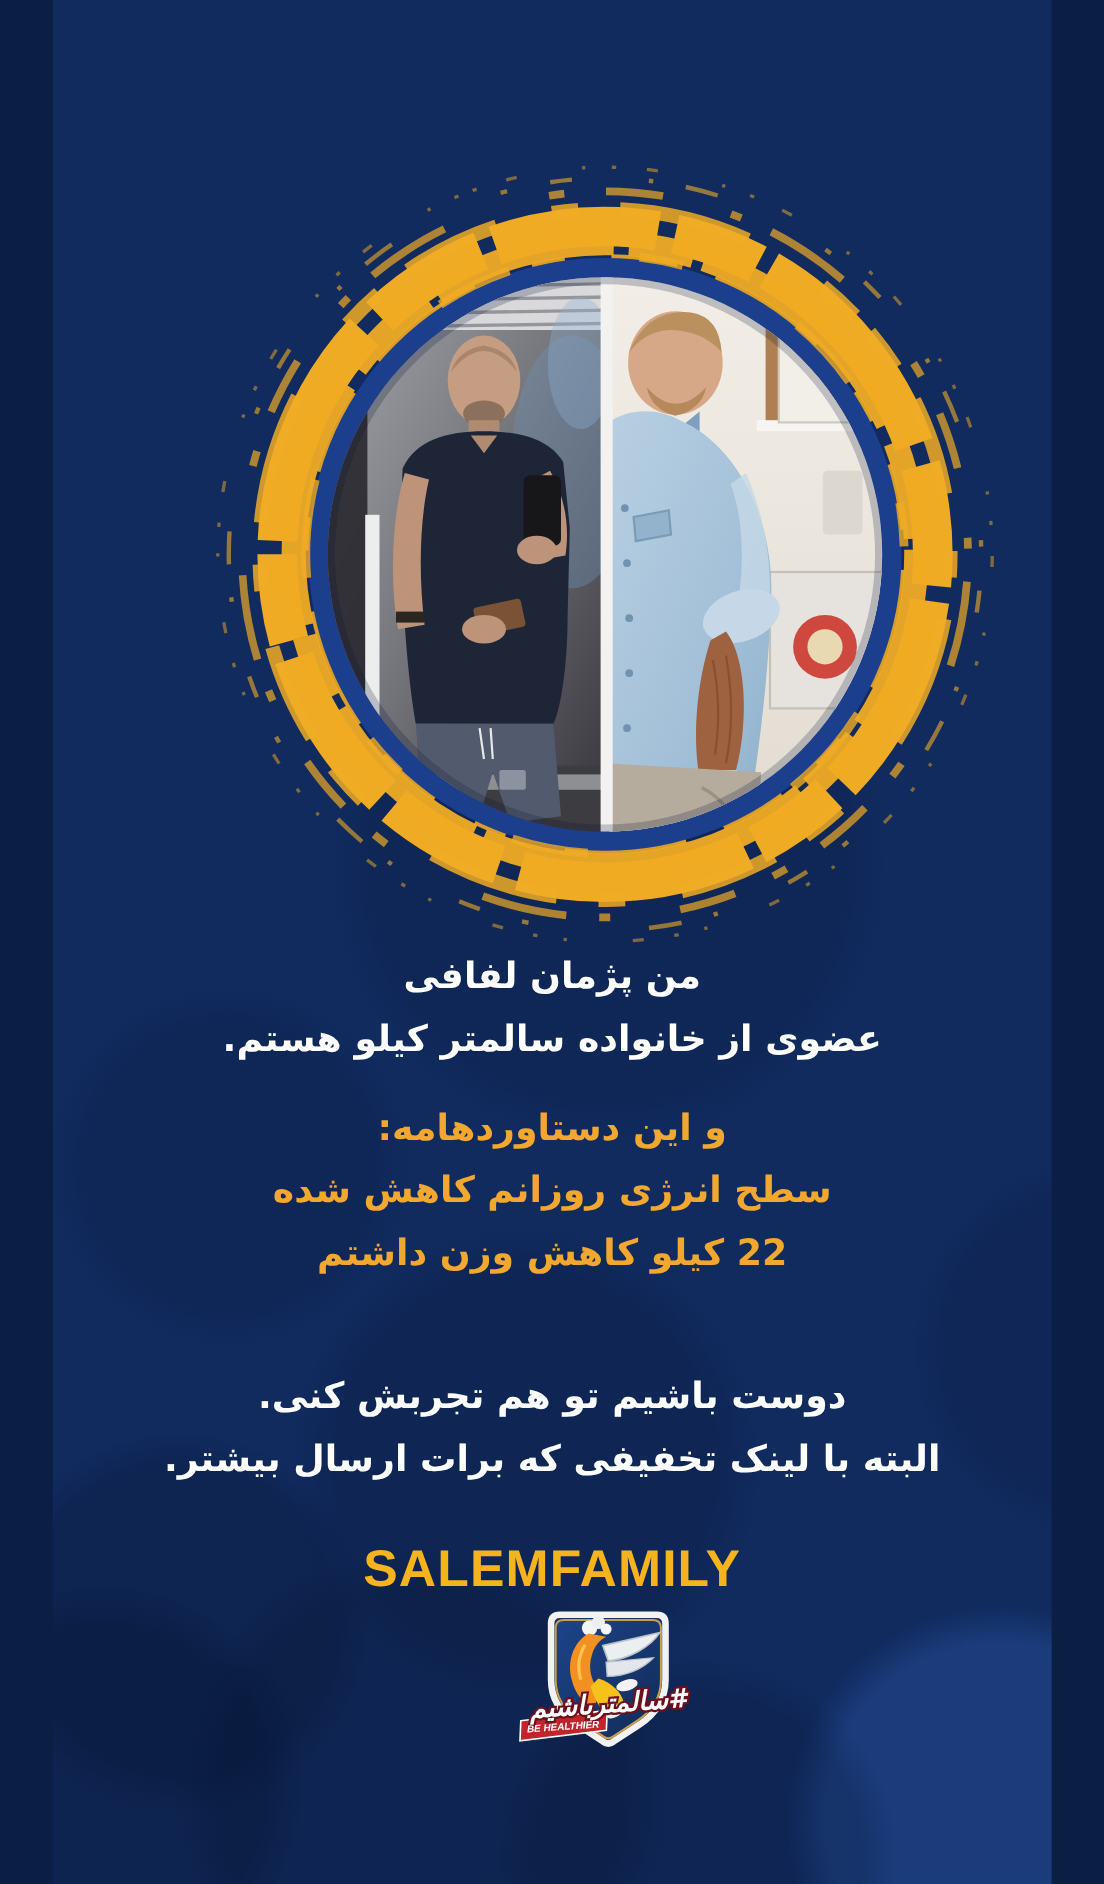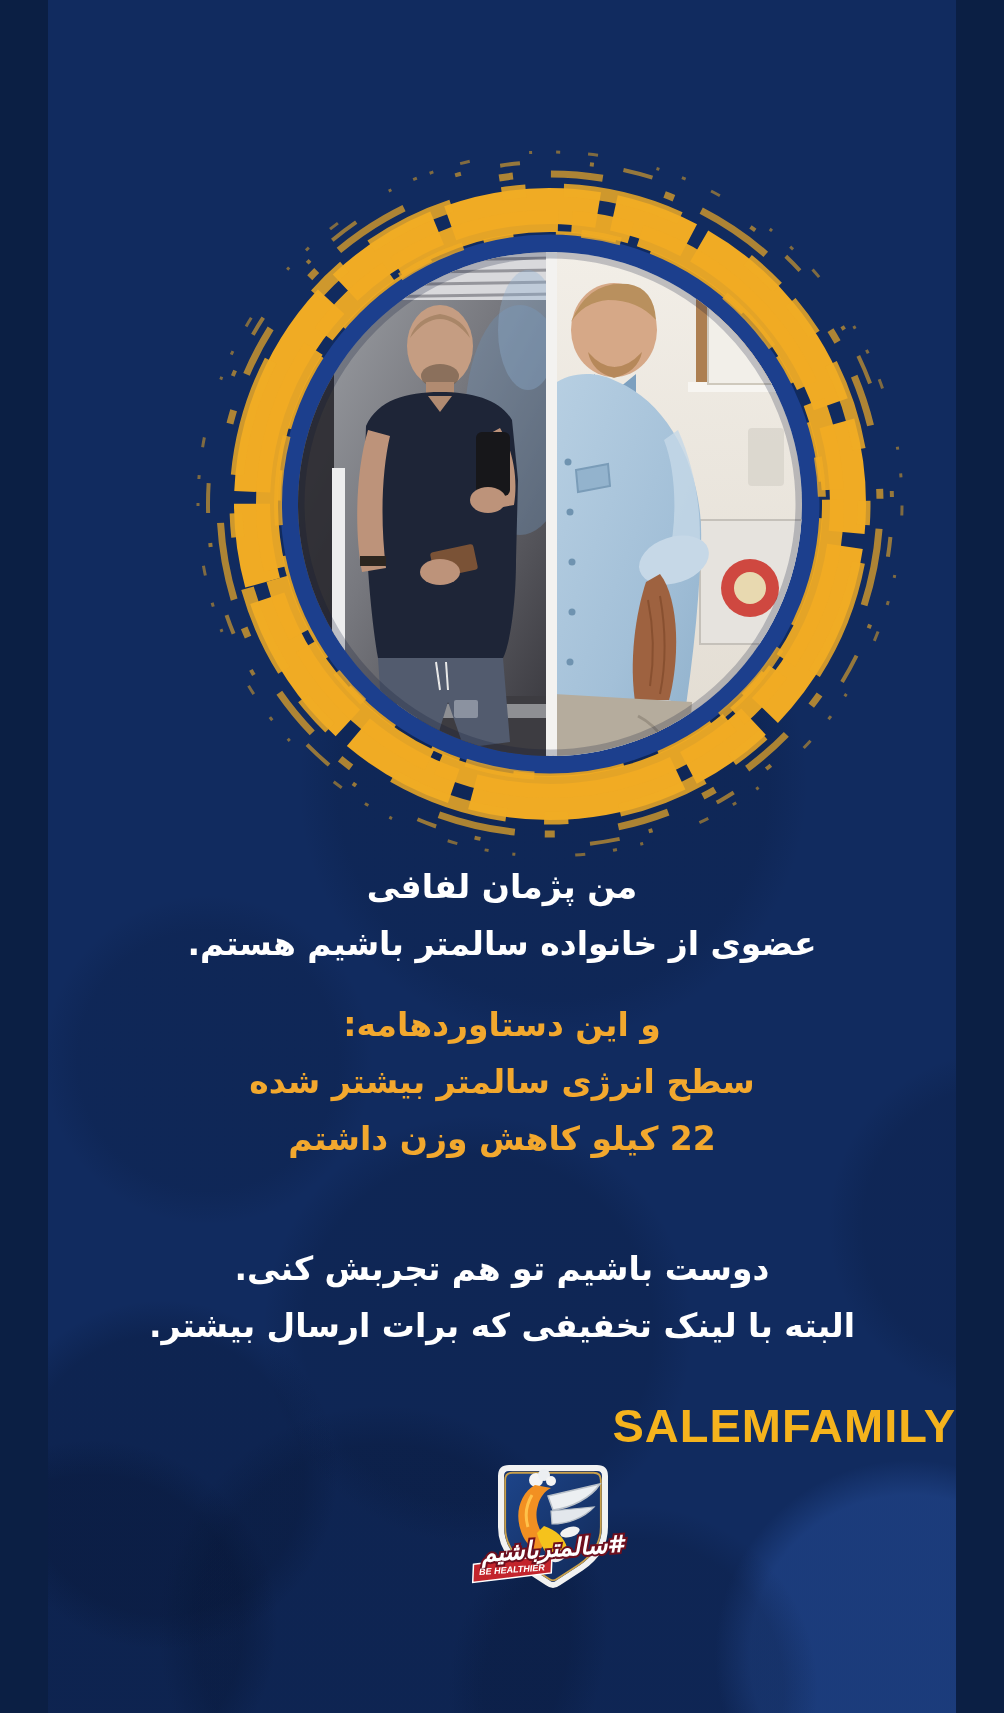--- a/index.html
+++ b/index.html
@@ -24,21 +24,21 @@
   .hero{position:absolute;top:0;left:0;}
   .story-text{
     position:absolute;left:0;width:100%;
     text-align:center;direction:rtl;
     font-weight:700;
   }
   .line{font-size:33px;line-height:57px;color:#ffffff;}
   .line.yellow{color:#f2a82e;}
   .promo{
     position:absolute;top:1398px;left:0;width:100%;
-    text-align:right;
+    text-align:center;
     font-family:"Liberation Sans",sans-serif;
     font-weight:700;font-size:47px;letter-spacing:1px;
     color:#f5b31d;
   }
   .logo-wrap{position:absolute;top:1455px;left:392px;width:220px;height:185px;}
 </style>
 </head>
 <body>
 
 <div class="canvas">
@@ -142,26 +142,26 @@
       <path d="M590,716 Q606,724 618,742" stroke="#9a9183" stroke-width="3" fill="none"></path>
 
       <rect x="498" y="252" width="11" height="506" fill="#f3f2f0"></rect>
 
       <circle cx="502" cy="504" r="250" fill="none" stroke="#0a1430" stroke-width="9" opacity="0.22"></circle>
     </g>
   </svg>
 
   <div class="story-text" style="top:858px">
     <div class="line">من پژمان لفافی</div>
-    <div class="line">عضوی از خانواده سالمتر باشیم هستم.</div>
+    <div class="line">عضوی از خانواده سالمتر کیلو هستم.</div>
   </div>
 
   <div class="story-text" style="top:996px">
     <div class="line yellow">و این دستاوردهامه:</div>
-    <div class="line yellow">سطح انرژی سالمتر بیشتر شده</div>
+    <div class="line yellow">سطح انرژی روزانم کاهش شده</div>
     <div class="line yellow">22 کیلو کاهش وزن داشتم</div>
   </div>
 
   <div class="story-text" style="top:1240px">
     <div class="line">دوست باشیم تو هم تجربش کنی.</div>
     <div class="line">البته با لینک تخفیفی که برات ارسال بیشتر.</div>
   </div>
 
   <div class="promo">SALEMFAMILY</div>
 

